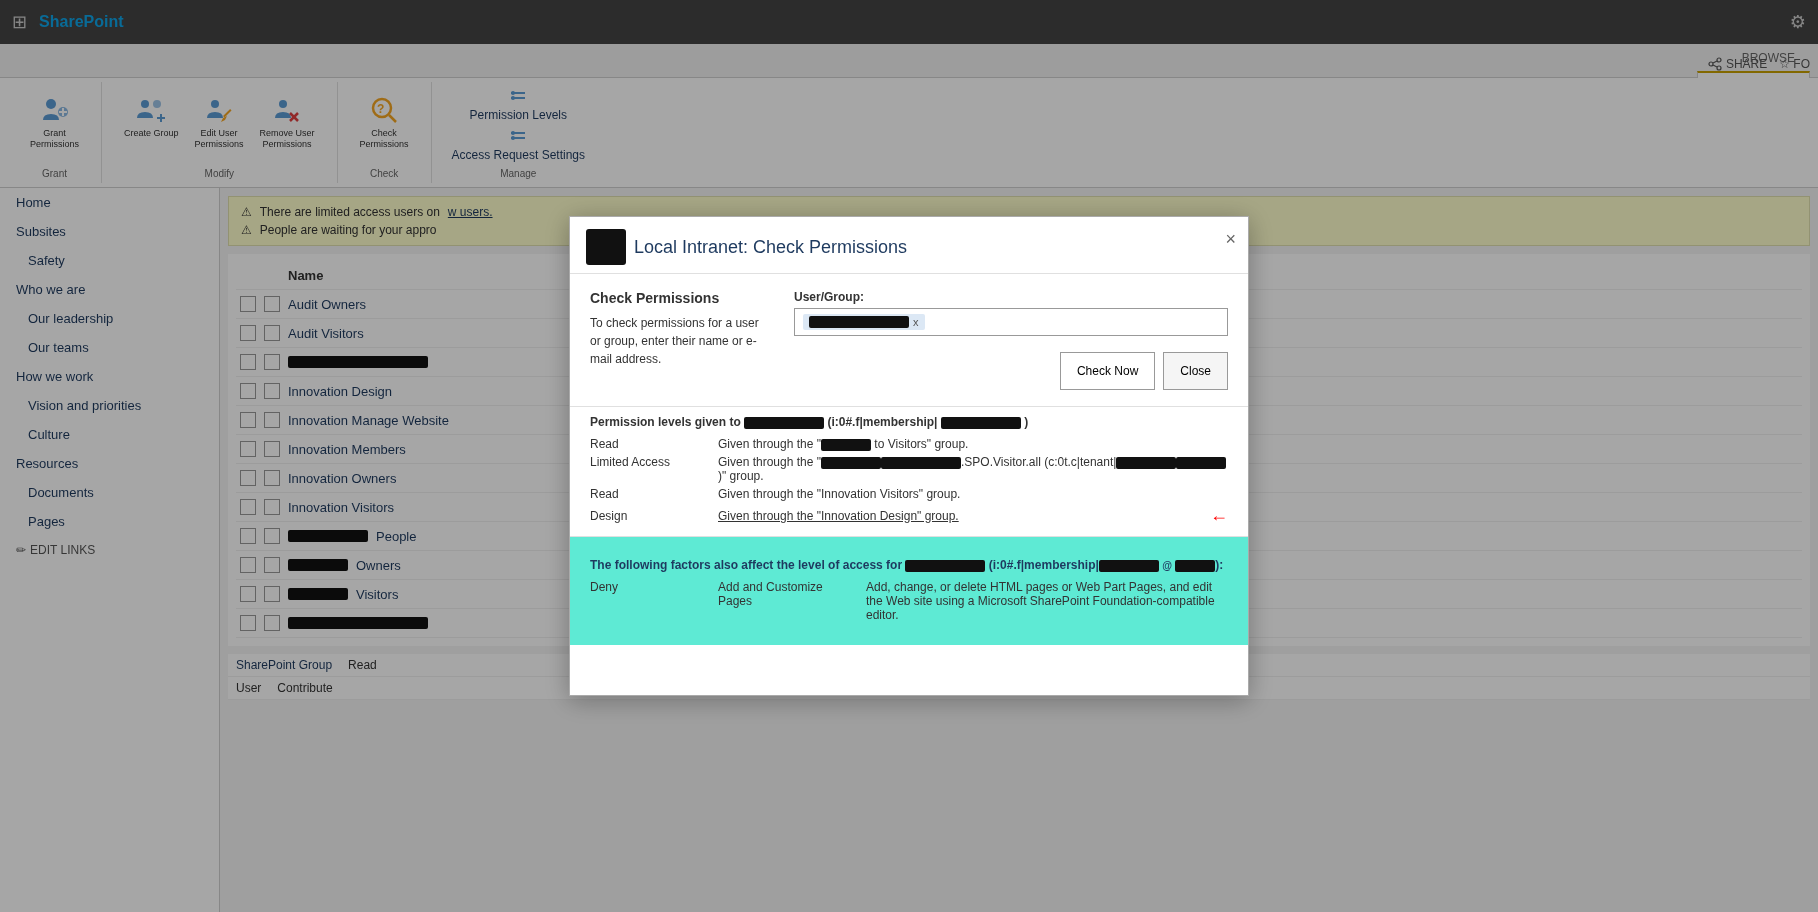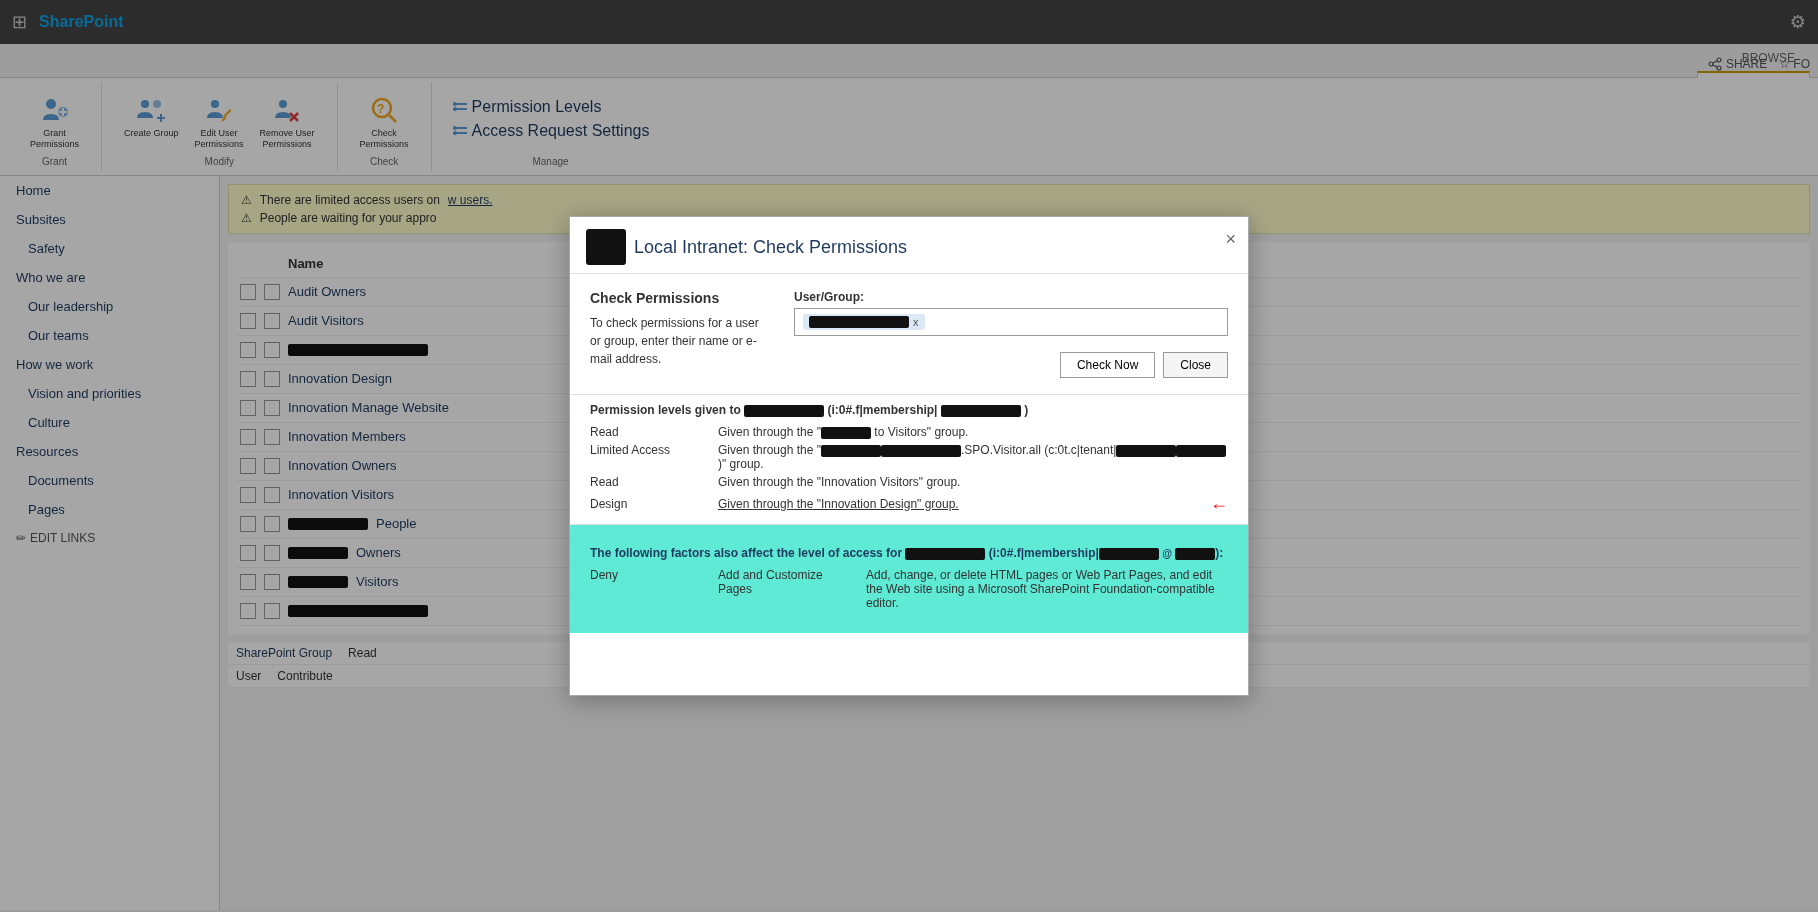--- a/index.html
+++ b/index.html
@@ -24,21 +24,21 @@
     .ribbon { background: #fff; border-bottom: 1px solid #d0d0d0; padding: 4px 8px; display: flex; align-items: stretch; min-height: 90px; }
     .ribbon-group { display: flex; flex-direction: column; align-items: center; border-right: 1px solid #e0e0e0; padding: 4px 16px; }
     .ribbon-group-buttons { display: flex; gap: 4px; flex: 1; align-items: flex-start; padding-top: 4px; }
     .ribbon-group-label { font-size: 10px; color: #666; margin-top: auto; padding-top: 4px; }
     .ribbon-btn { display: flex; flex-direction: column; align-items: center; cursor: pointer; padding: 2px 6px; border-radius: 2px; min-width: 48px; }
     .ribbon-btn .icon-area { width: 36px; height: 36px; display: flex; align-items: center; justify-content: center; }
     .ribbon-btn .btn-label { font-size: 10px; text-align: center; color: #333; line-height: 1.2; max-width: 60px; }
 
     
     .ribbon-manage { display: flex; flex-direction: column; gap: 2px; }
-    .ribbon-manage-btn { display: flex; align-items: center; gap: 4px; cursor: pointer; padding: 2px 4px; font-size: 16px; color: #1e3a5f; }
+    .ribbon-manage-btn { display: flex; align-items: center; gap: 4px; cursor: pointer; padding: 2px 4px; font-size: 12px; color: #1e3a5f; flex-direction: column; }
 
     
     .sidebar { width: 220px; background: #fff; border-right: 1px solid #d0d0d0; padding: 0; overflow-y: auto; min-height: 600px; }
     .sidebar-item { padding: 7px 16px; cursor: pointer; color: #1e3a5f; font-size: 13px; }
     .sidebar-item.indent1 { padding-left: 28px; }
     .sidebar-edit-links { padding: 7px 16px; color: #555; font-size: 12px; cursor: pointer; display: flex; align-items: center; gap: 4px; }
 
     
     .content-area { flex: 1; background: #f4f4f4; overflow: auto; padding: 0; position: relative; }
 
@@ -65,21 +65,21 @@
     .dialog-body { padding: 16px 20px; display: flex; gap: 24px; }
     .dialog-left { width: 180px; flex-shrink: 0; }
     .dialog-right { flex: 1; }
     .dialog-section-title { font-weight: 600; font-size: 14px; margin-bottom: 8px; color: #333; }
     .dialog-desc { font-size: 12px; color: #333; line-height: 1.5; }
     .field-label { font-size: 12px; font-weight: 600; margin-bottom: 4px; }
     .user-input-box { border: 1px solid #999; padding: 4px 8px; display: flex; align-items: center; gap: 4px; background: #fff; min-height: 28px; }
     .user-tag { background: #dce8f5; padding: 2px 6px; font-size: 12px; border-radius: 2px; display: flex; align-items: center; gap: 4px; }
     .user-tag-x { cursor: pointer; color: #555; font-size: 11px; }
     .btn-row { display: flex; gap: 8px; margin-top: 16px; justify-content: flex-end; }
-    .btn { padding: 5px 16px; font-size: 12px; border: 1px solid #999; background: #f5f5f5; cursor: pointer; }
+    .btn { padding: 11px 16px; font-size: 12px; border: 1px solid #999; background: #f5f5f5; cursor: pointer; }
     .btn-primary { background: #fff; }
 
     
     .results-area { padding: 8px 20px; border-top: 1px solid #e0e0e0; }
     .result-row-perm { display: flex; gap: 8px; padding: 2px 0; font-size: 12px; }
     .perm-level { width: 120px; flex-shrink: 0; color: #333; }
     .perm-desc { color: #333; flex: 1; }
     .design-row { display: flex; align-items: center; gap: 8px; }
     .red-arrow { color: red; font-size: 18px; }
 

